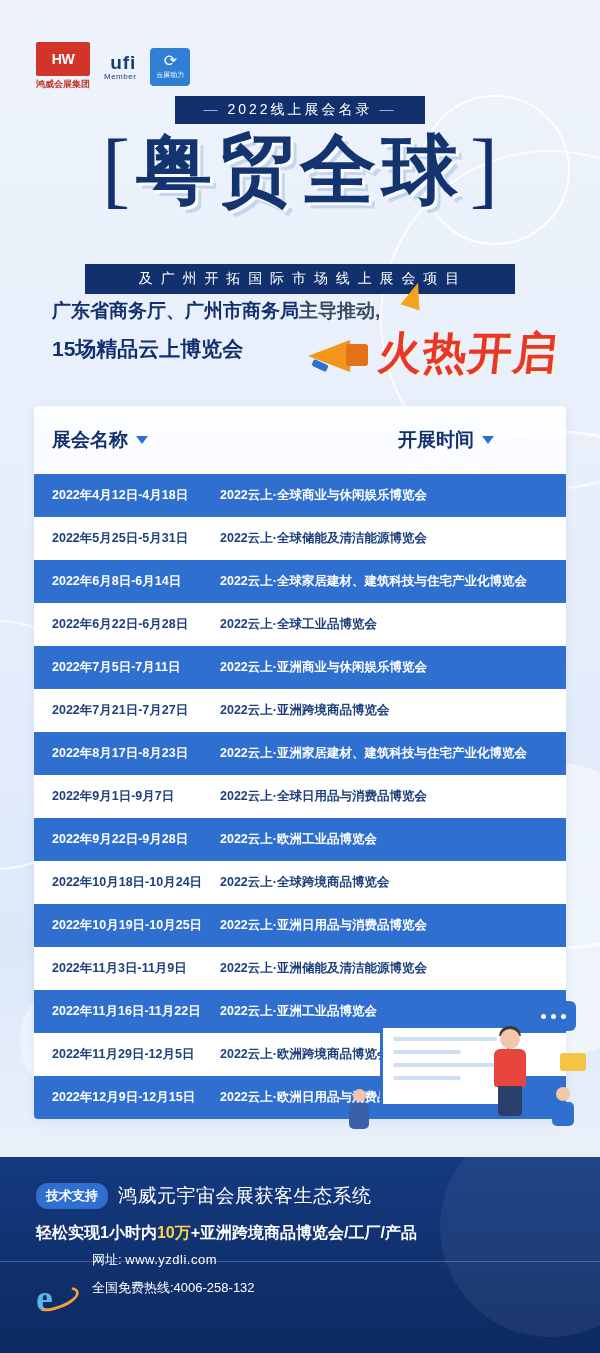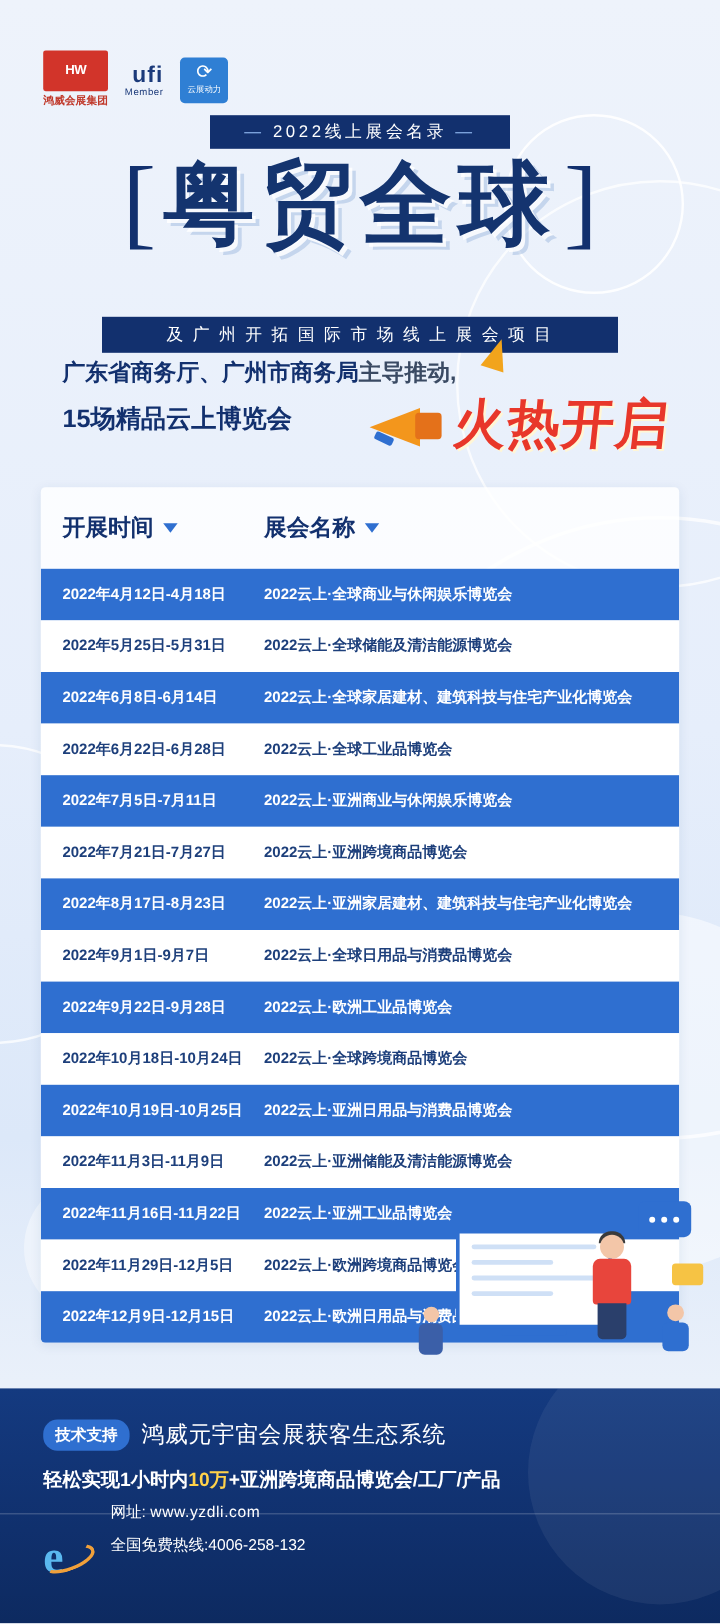--- a/index.html
+++ b/index.html
@@ -35,21 +35,21 @@
   .logos {
     position: absolute; top: 42px; left: 36px;
     display: flex; align-items: center; gap: 14px;
   }
   .logo-box { display: flex; flex-direction: column; align-items: center; }
   .logo-hw {
     width: 54px; height: 34px; background: #d2342a;
     display: flex; align-items: center; justify-content: center;
     border-radius: 2px;
   }
-  .logo-hw .mark { color: #fff; font-size: 11px; font-weight: bold; letter-spacing: -0.5px;}
+  .logo-hw .mark { color: #fff; font-size: 14px; font-weight: bold; letter-spacing: -0.5px;}
   .logo-hw-text { font-size: 9px; color: #c0392b; margin-top: 2px; font-weight: bold;}
   .logo-ufi { display:flex; flex-direction: column; align-items:flex-end; }
   .logo-ufi .u { font-size: 19px; font-weight: bold; color: #1b3a7a; letter-spacing: 1px; line-height: 1;}
   .logo-ufi .m { font-size: 8px; color: #1b3a7a; letter-spacing: 0.5px;}
   .logo-yz {
     width: 40px; height: 38px; background: #2f7fd4;
     border-radius: 4px; display:flex; align-items:center; justify-content:center;
     flex-direction: column;
   }
   .logo-yz .sw { color: #fff; font-size: 16px; line-height: 1;}
@@ -293,26 +293,26 @@
   <div class="megaphone">
     <div class="mp-cone"></div>
     <div class="mp-body"></div>
     <div class="mp-handle"></div>
   </div>
   <div class="bolt"></div>
   <div class="hot-text">火热开启</div>
 
   <div class="table">
     <div class="thead">
+      <div class="th c2">
+        <span>展会名称</span>
+        <span class="caret"></span>
+      </div>
       <div class="th c1">
         <span>开展时间</span>
-        <span class="caret"></span>
-      </div>
-      <div class="th c2">
-        <span>展会名称</span>
         <span class="caret"></span>
       </div>
     </div>
 
     <div class="row odd">
       <div class="c1">2022年4月12日-4月18日</div>
       <div class="c2">2022云上·全球商业与休闲娱乐博览会</div>
     </div>
     <div class="row even">
       <div class="c1">2022年5月25日-5月31日</div>

